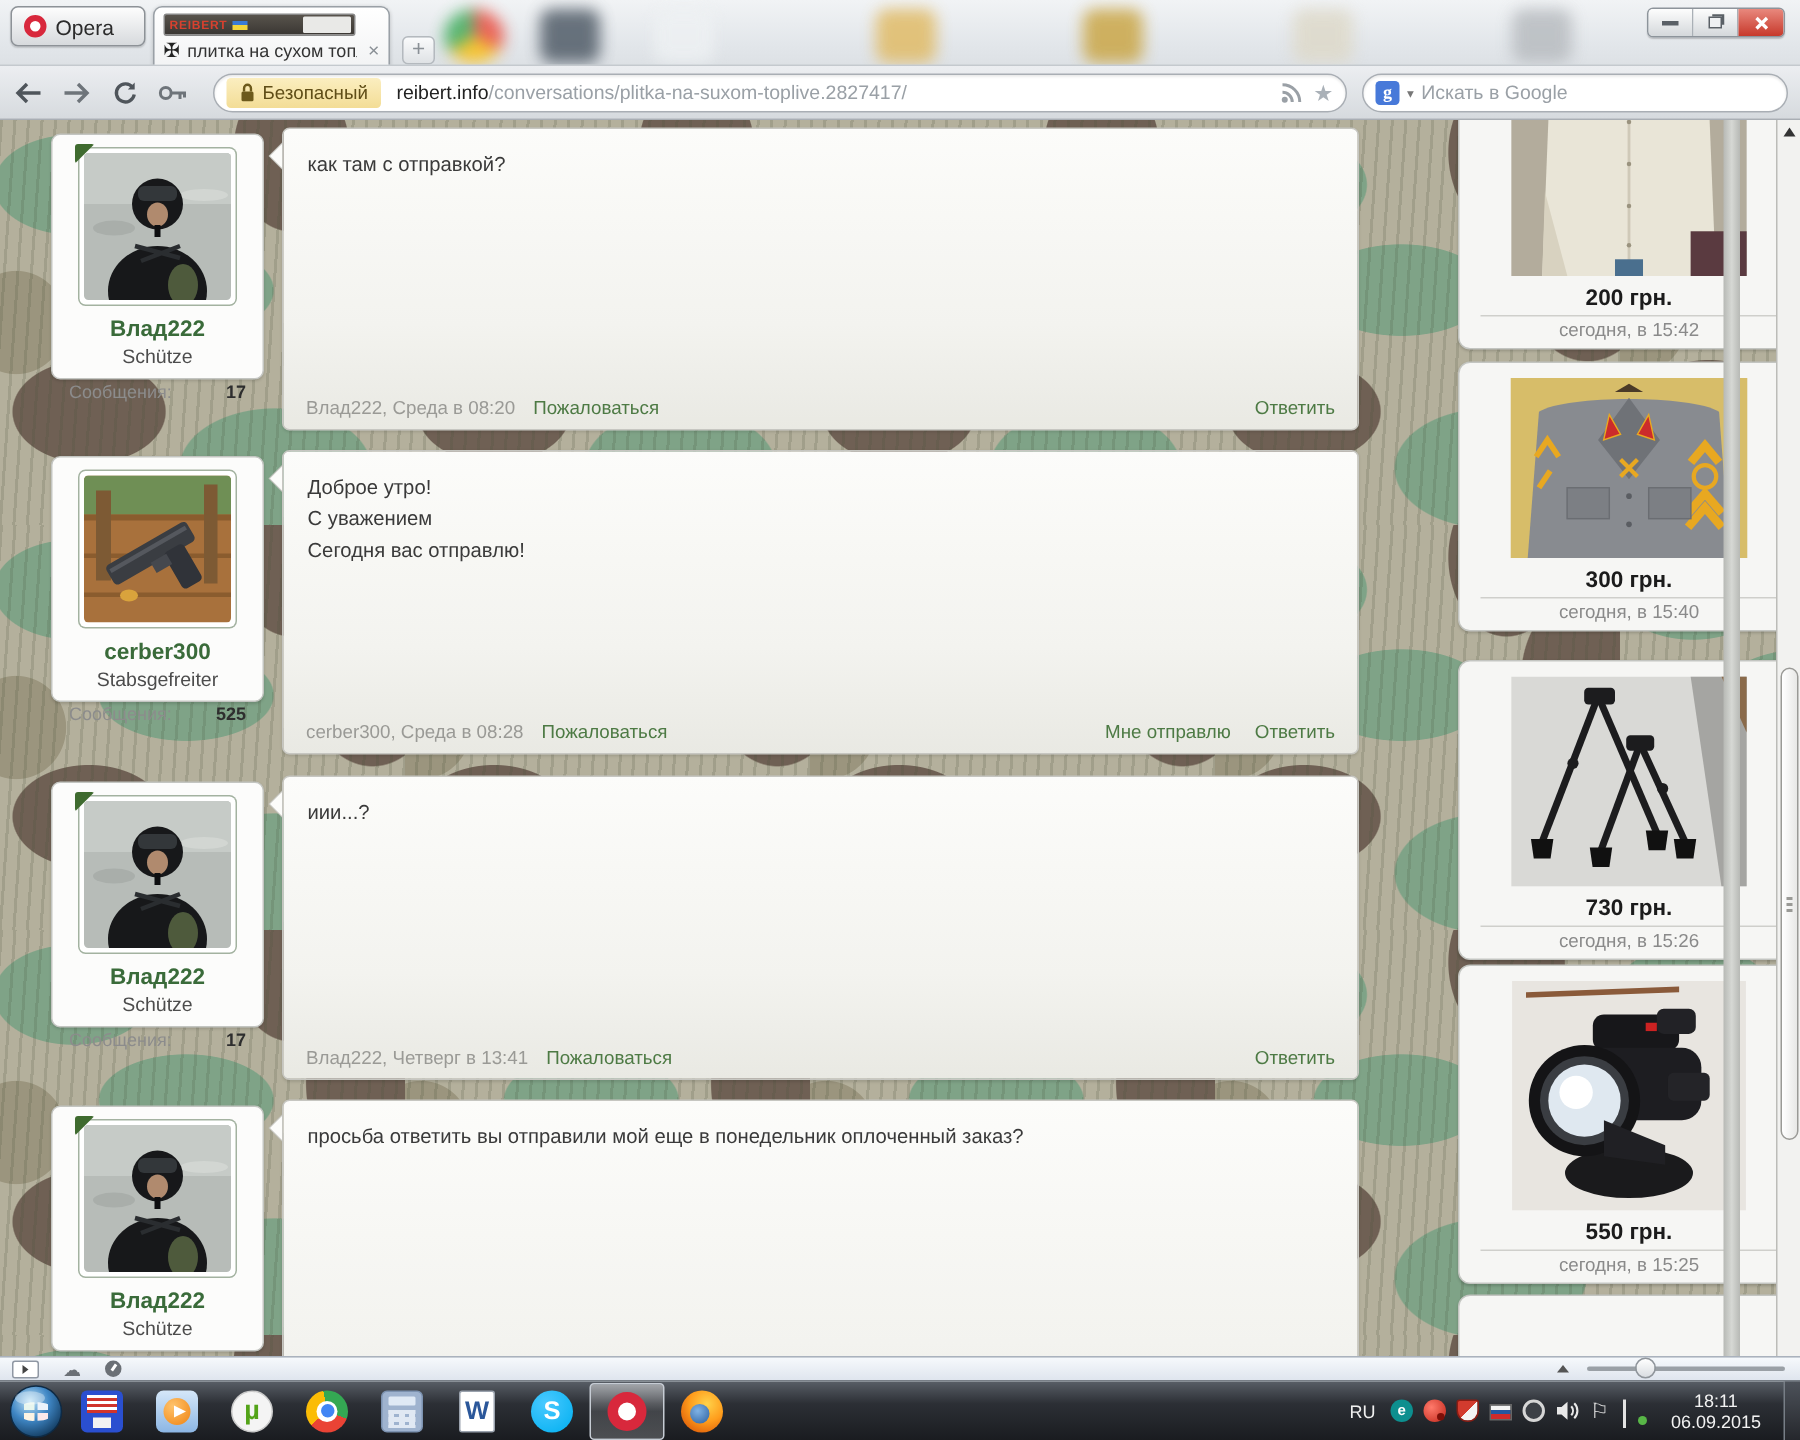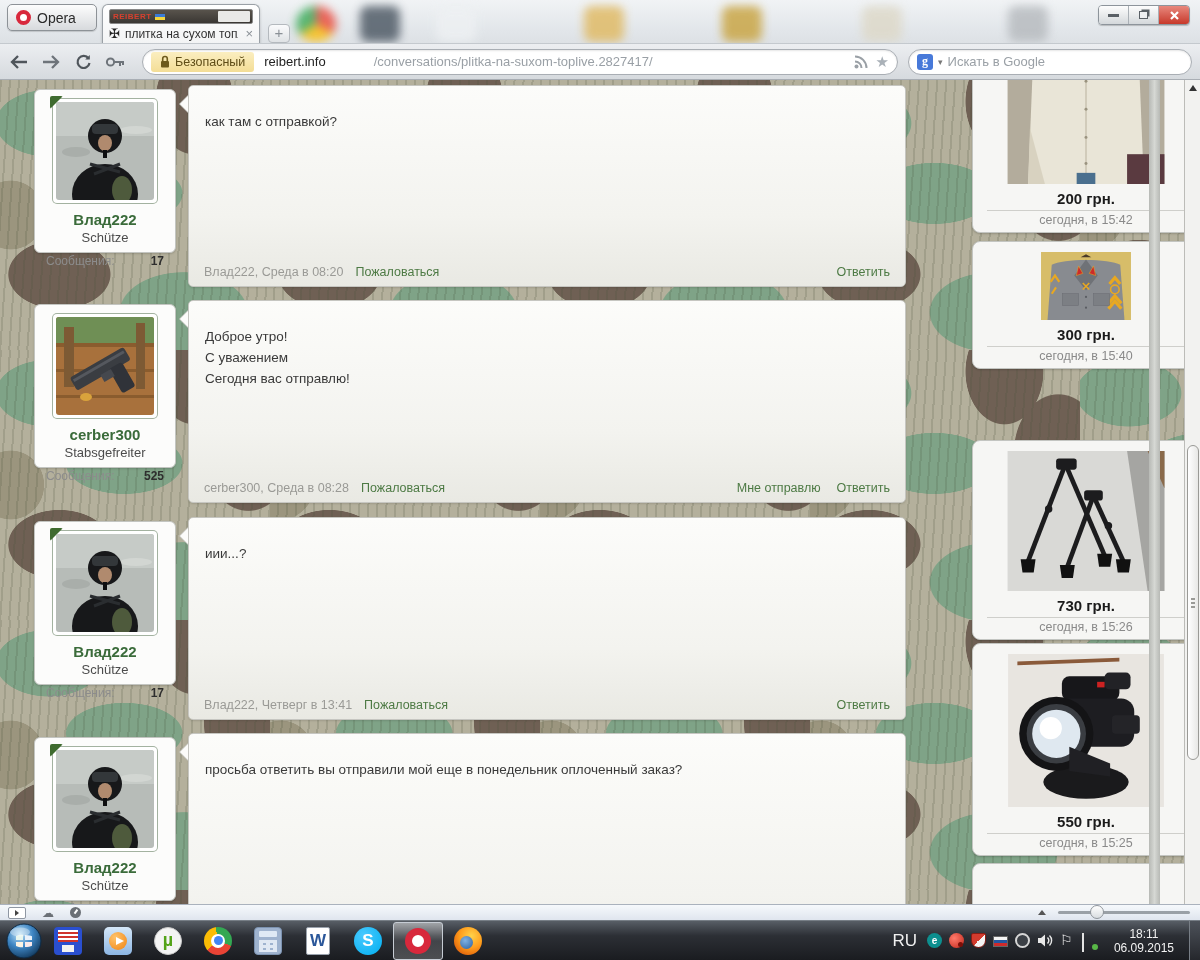--- a/index.html
+++ b/index.html
@@ -28,21 +28,21 @@
     background:linear-gradient(180deg,#f1f3f5,#e2e6ea 70%,#dde1e5); border-bottom:1px solid #c4c9ce; overflow:hidden; }
   .blob { position:absolute; top:6px; width:40px; height:36px; border-radius:8px; filter:blur(5px); opacity:.8; }
 
   .opera-btn { position:absolute; left:7px; top:4px; width:90px; height:27px; border:1px solid #8d9297; border-radius:5px;
     background:linear-gradient(180deg,#fdfdfd,#d7dadd); display:flex; align-items:center; gap:6px; padding:0 8px;
     font-size:14px; color:#2b2b2b; box-shadow:0 1px 1px rgba(0,0,0,.15); }
   .opera-o { width:15px; height:15px; border-radius:50%; border:4px solid #d8283c; background:#fff; }
 
   .tab { position:absolute; left:102px; top:4px; width:158px; height:41px; background:linear-gradient(180deg,#ffffff,#f2f3f4);
     border:1px solid #9aa0a6; border-bottom:none; border-radius:6px 6px 0 0; box-shadow:0 1px 3px rgba(0,0,0,.2); }
-  .tab-preview { position:absolute; left:6px; top:4px; width:144px; height:15px; border:1px solid #888; border-radius:2px;
+  .tab-preview { position:absolute; left:6px; top:4px; width:128px; height:15px; border:1px solid #888; border-radius:2px;
     background:linear-gradient(180deg,#58534c,#3a3733); display:flex; align-items:center; overflow:hidden; }
   .tab-brand { color:#d7412f; font-weight:bold; font-size:8px; letter-spacing:.5px; padding-left:3px; }
   .ua-flag { width:10px; height:6px; margin-left:3px; background:linear-gradient(180deg,#3a7bd5 0 50%,#f2d43b 50% 100%); }
   .tab-prev-page { margin-left:auto; width:32px; height:11px; background:#e9e9e7; border-radius:1px; margin-right:2px; }
   .tab-row { position:absolute; left:6px; top:21px; right:4px; display:flex; align-items:center; gap:5px; }
   .tab-favicon { font-size:13px; color:#222; line-height:1; }
   .tab-title { font-size:12px; color:#333; white-space:nowrap; overflow:hidden; flex:1; }
   .tab-close { color:#8a9096; font-size:13px; padding:0 2px; }
   .newtab { position:absolute; left:268px; top:24px; width:22px; height:19px; border:1px solid #b4b9be; border-radius:4px;
     background:linear-gradient(180deg,#fafbfc,#dfe2e5); color:#8a9096; font-size:15px; line-height:16px; text-align:center; }
@@ -57,21 +57,21 @@
 
   .toolbar { position:absolute; left:0; top:44px; width:1200px; height:36px;
     background:linear-gradient(180deg,#eceef1,#d6dade); border-bottom:1px solid #a9aeb4; display:flex; align-items:center; }
   .navbtn { width:26px; height:26px; display:flex; align-items:center; justify-content:center; margin-left:6px; border-radius:4px; }
   .addrbar { margin-left:14px; width:756px; height:26px; background:#fff; border:1px solid #a9aeb4; border-radius:13px;
     display:flex; align-items:center; padding:0 8px; box-shadow:inset 0 1px 2px rgba(0,0,0,.1); }
   .sec-badge { display:flex; align-items:center; gap:5px; background:linear-gradient(180deg,#fbeec0,#f3dd96); border-radius:3px;
     padding:2px 9px; font-size:12.5px; color:#5f4d17; height:20px; }
   .url { margin-left:10px; font-size:13px; white-space:nowrap; overflow:hidden; flex:1; }
   .url .dom { color:#222; }
-  .url .path { color:#9aa0a6;margin-left:48px; }
+  .url .path { color:#9aa0a6; }
   .addr-icons { display:flex; align-items:center; gap:8px; margin-left:6px; }
   .star { color:#aab1b8; font-size:15px; }
   .searchbar { margin-left:10px; width:284px; height:26px; background:#fff; border:1px solid #a9aeb4; border-radius:13px;
     display:flex; align-items:center; padding:0 8px; gap:5px; box-shadow:inset 0 1px 2px rgba(0,0,0,.1); }
   .gicon { width:16px; height:16px; border-radius:3px; background:#4779d9; color:#fff; font-weight:bold; font-size:12px;
     display:flex; align-items:center; justify-content:center; font-family:"Liberation Serif", serif; }
   .gdrop { color:#777; font-size:9px; }
   .searchbar input { border:none; outline:none; flex:1; font-size:13px; color:#555; background:transparent; font-family:Liberation Sans, sans-serif; }
   .searchbar input::placeholder { color:#9aa0a6; opacity:1; }
 
@@ -87,21 +87,21 @@
   .uname { margin-top:8px; text-align:center; font-size:15px; font-weight:bold; color:#3a6b3a; }
   .urank { margin-top:2px; text-align:center; font-size:13px; color:#4c4c4c; }
   .umsgs { margin-top:9px; padding:0 11px; display:flex; justify-content:space-between; font-size:12px; }
   .umsgs .lbl { color:#8c8c8c; }
   .umsgs .cnt { color:#2e2e2e; font-weight:bold; }
 
   .bubble { position:absolute; left:158px; top:0; width:718px; background:linear-gradient(180deg,#fcfcfa 0%,#f3f3ef 65%,#e9e9e3 100%);
     border:1px solid #c6c6c1; border-radius:5px; box-shadow:0 1px 2px rgba(0,0,0,.12); }
   .bubble::before { content:""; position:absolute; left:-19px; top:9px; border:9px solid transparent; border-right-color:#c6c6c1; }
   .bubble::after  { content:""; position:absolute; left:-17px; top:10px; border:8px solid transparent; border-right-color:#fcfcfa; }
-  .btext { padding:26px 16px; font-size:13.5px; color:#3a3a3a; line-height:1.55; }
+  .btext { padding:14px 16px; font-size:13.5px; color:#3a3a3a; line-height:1.55; }
   .bfooter { position:absolute; left:15px; right:15px; bottom:7px; display:flex; align-items:center; font-size:12.5px; }
   .bfooter .meta { color:#9a9a96; }
   .bfooter a { color:#4d7a44; text-decoration:none; }
   .bfooter .report { margin-left:12px; }
   .bfooter .spacer { flex:1; }
   .bfooter .like { margin-right:16px; }
 
   .pcard { position:absolute; left:972px; width:228px; background:#f6f6f4; border:1px solid #c3c5c1; border-radius:8px;
     box-shadow:0 1px 2px rgba(0,0,0,.18); display:flex; flex-direction:column; align-items:center; overflow:hidden; }
   .pimg { width:168px; display:block; margin-top:10px; }
@@ -156,21 +156,21 @@
     background:repeating-linear-gradient(90deg,#e8eef7 0 4px,transparent 4px 7px), repeating-linear-gradient(180deg,#e8eef7 0 3px,transparent 3px 5px); opacity:.9; }
   .ti-word { background:#fff; border:1px solid #9aa2ad; border-radius:2px; display:flex; align-items:center; justify-content:center;
     color:#2b579a; font-weight:bold; font-size:17px; width:24px; margin:0 auto; height:28px; }
   .ti-skype { background:radial-gradient(circle at 35% 30%,#49c9ff,#00aff0); border-radius:50%; display:flex; align-items:center; justify-content:center;
     color:#fff; font-weight:bold; font-size:17px; }
   .ti-operaT { border-radius:50%; border:7px solid #d8283c; width:26px; height:26px; background:#fff; }
   .ti-ff { border-radius:50%; background:radial-gradient(circle at 62% 32%,#ffd24a,#ff9d1c 45%,#e3680d 78%,#b34a07); }
   .ti-ff::before { content:""; position:absolute; left:6px; top:9px; width:13px; height:13px; border-radius:50%; background:radial-gradient(circle at 40% 35%,#7fb2e5,#2b5f9e); }
 
   .tray { margin-left:auto; display:flex; align-items:center; gap:7px; }
-  .tray .lang { color:#f0f0f0; font-size:17px; margin-right:3px; }
+  .tray .lang { color:#f0f0f0; font-size:12px; margin-right:3px; }
   .tri { width:15px; height:15px; position:relative; }
   .tri-eset { border-radius:50%; background:#0d8f8f; color:#fff; font-size:10px; font-weight:bold; display:flex; align-items:center; justify-content:center; }
   .tri-dl { border-radius:50%; background:radial-gradient(circle at 35% 35%,#ff7a6b,#c1261a); }
   .tri-dl::after { content:""; position:absolute; right:1px; bottom:1px; width:5px; height:5px; border-radius:50%; background:#7d0f08; }
   .tri-shield { background:linear-gradient(135deg,#d23b2e 0 50%,#f4f4f4 50% 100%); border:1px solid #8a1d14; border-radius:2px 2px 50% 50%; }
   .tri-ruflag { height:11px; margin-top:2px; background:linear-gradient(180deg,#f4f4f4 0 33%,#2457a0 33% 66%,#cf2b2b 66% 100%); border:1px solid #666; }
   .tri-sync { border-radius:50%; background:#3c4046; border:2px solid #d6d6d6; }
   .tri-flag2 { color:#e8e8e8; font-size:14px; line-height:15px; }
   .tri-net { margin-top:2px; }
   .tri-net .scr { width:12px; height:9px; border:1.5px solid #e3e3e3; background:#2c2f35; }
@@ -445,21 +445,21 @@
             <rect x="98" y="4" width="28" height="22" fill="#ded9c8" stroke="#c4bda9"></rect>
           <path d="M24 90 L40 150 L22 150 Z" fill="#d8d2c0"></path>
           <rect x="128" y="118" width="40" height="32" fill="#5a3a40"></rect>
           <rect x="74" y="138" width="20" height="12" fill="#4a6f8e"></rect>
         </svg>
         <div class="pprice">200 грн.</div>
         <div class="psep"></div>
         <div class="pdate">сегодня, в 15:42</div>
       </div>
 
-      <div class="pcard" style="top:161px;height:128px;">
+      <div class="pcard" style="top:161px;height:180px;">
         <svg class="pimg" style="height:128px;" viewBox="0 0 168 128">
           <rect width="168" height="128" fill="#c9a94a"></rect>
           <rect width="168" height="128" fill="#e5d188" opacity=".5"></rect>
           <path d="M84 4 L74 10 L94 10 Z" fill="#4a3a28"></path>
           <path d="M20 24 C40 12 128 12 148 24 L156 128 L12 128 Z" fill="#888b90"></path>
           <path d="M84 14 L62 44 L84 72 L106 44 Z" fill="#6f7277"></path>
           <path d="M70 26 L78 40 L66 44 Z" fill="#cc2b2b" stroke="#e8a821"></path>
           <path d="M98 26 L90 40 L102 44 Z" fill="#cc2b2b" stroke="#e8a821"></path>
           <path d="M128 60 L138 48 L148 60 M126 96 L138 82 L150 96 M126 106 L138 92 L150 106" stroke="#e8a821" stroke-width="6" fill="none"></path>
           <circle cx="138" cy="70" r="8" stroke="#e8a821" stroke-width="3" fill="none"></circle>

